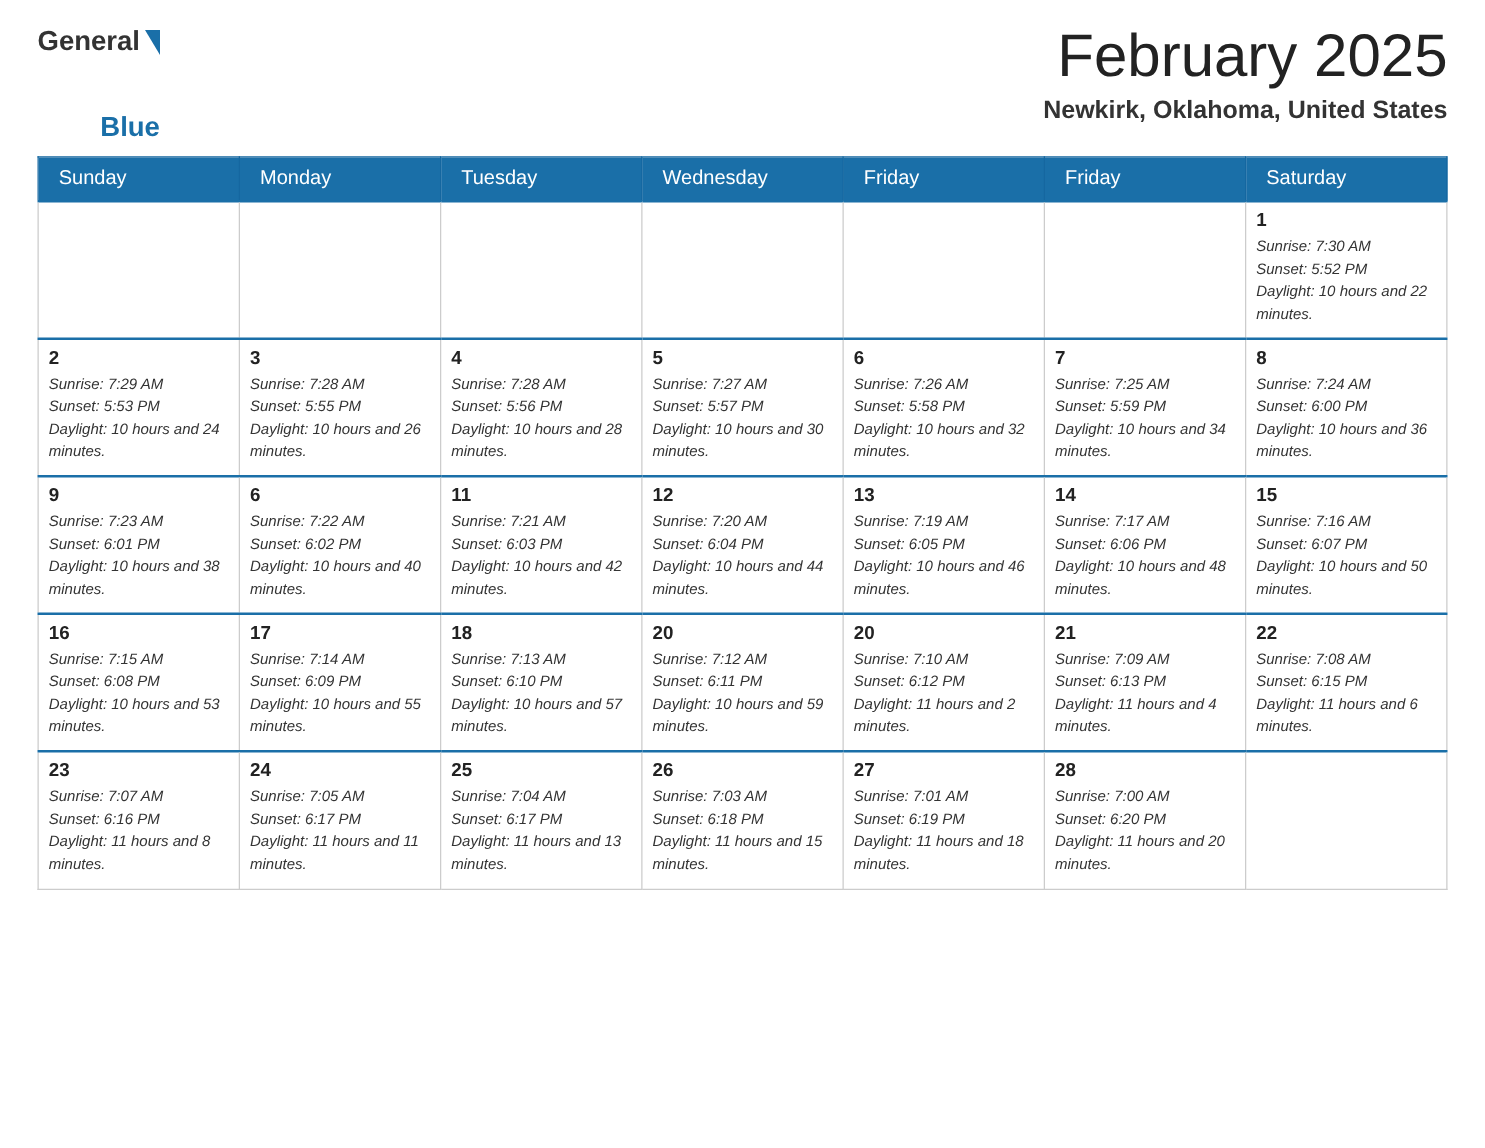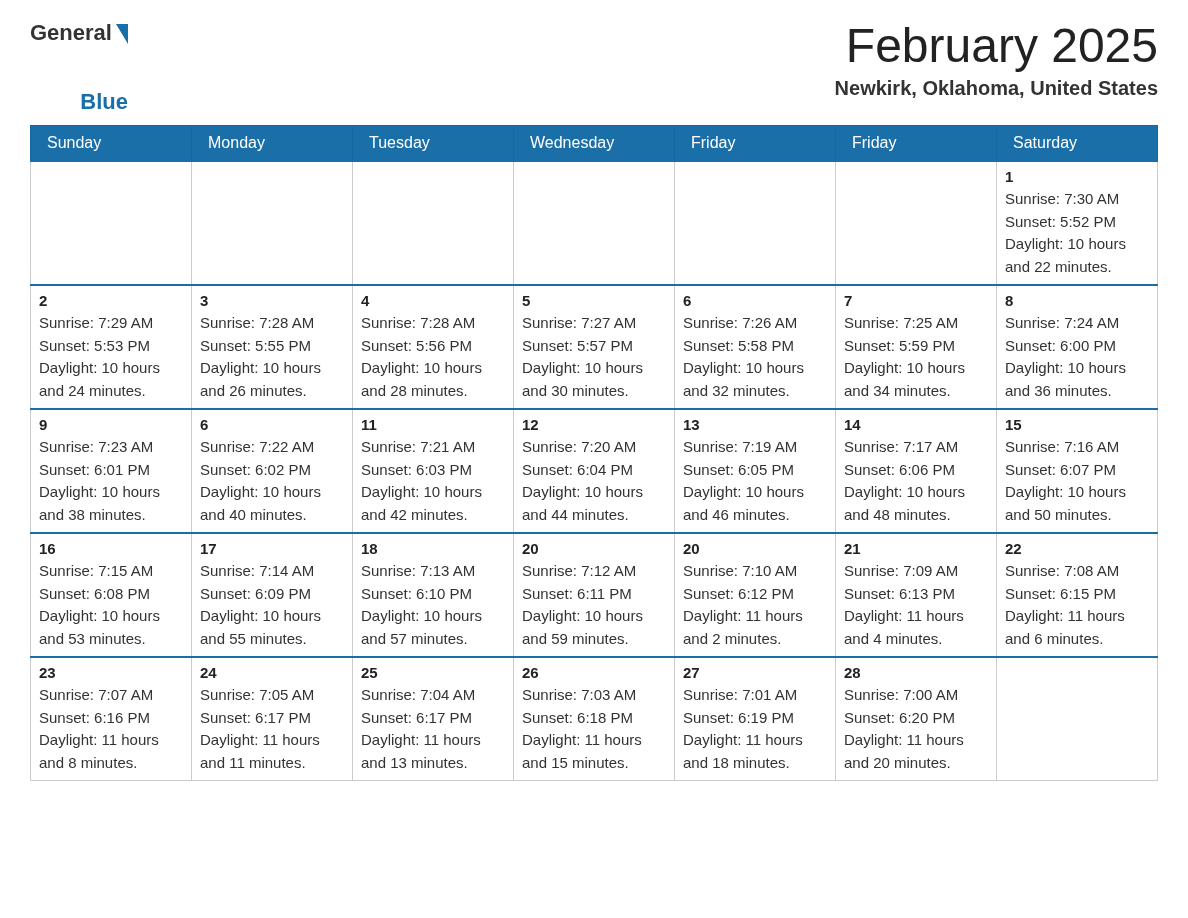--- a/index.html
+++ b/index.html
@@ -84,23 +84,24 @@
       height: 110px;
     }
     .day-num {
       font-size: 15px;
       font-weight: bold;
       color: #222;
       display: block;
       margin-bottom: 3px;
     }
     .day-info {
-      font-size: 15px;
+      font-size: 12px;
       color: #333;
       line-height: 1.5;
+      font-style: italic;
     }
     .empty-cell {
       background: #fff;
     }
     tr.week-row td {
       border-top: 2px solid #1a6fa8;
     }
     .calendar thead tr th {
       border: 1px solid #1567a0;
     }

